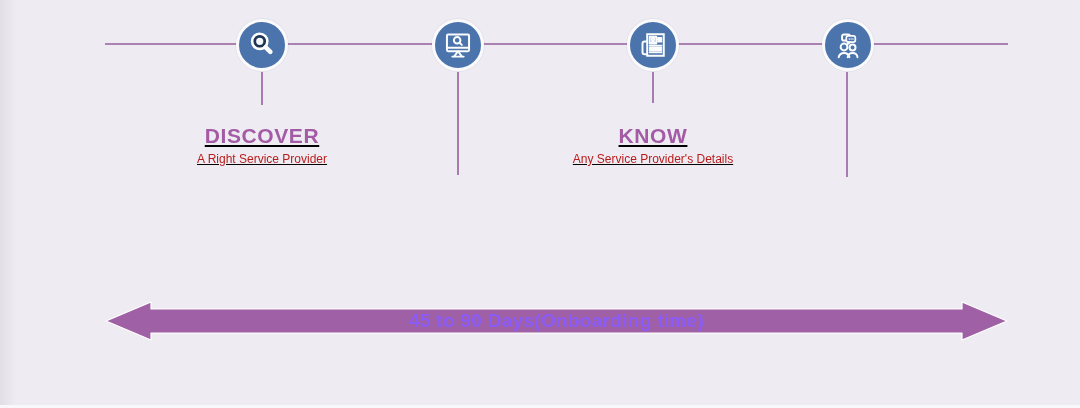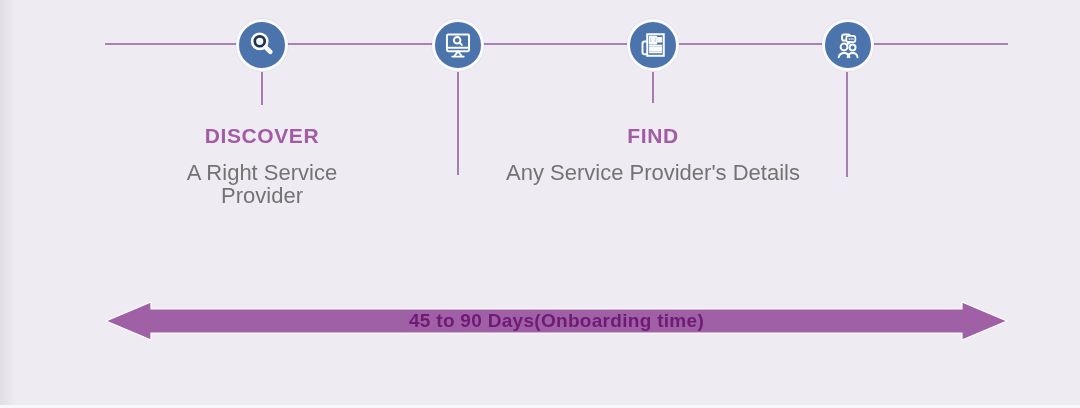--- a/index.html
+++ b/index.html
@@ -21,38 +21,38 @@
 
   .node{
     position:absolute;top:19px;width:52px;height:52px;border-radius:50%;
     background:#4a74ab;border:3px solid #fafafc;box-sizing:border-box;
     display:flex;align-items:center;justify-content:center;
     box-shadow:0 0 0 1px rgba(120,110,140,.08);
   }
   .node svg{width:34px;height:34px;display:block;}
   .node.n1{left:236px;} .node.n2{left:432px;} .node.n3{left:627px;} .node.n4{left:822px;}
 
-  .step-label{position:absolute;text-align:center;}
+  .step-label{position:absolute;text-align:center;text-decoration:underline;}
   .step-title{
     font-size:21px;font-weight:bold;letter-spacing:.6px;color:#a35ba5;line-height:24px;
   }
   .step-sub{
-    margin-top:13px;font-size:22px;color:#737373;line-height:23px;font-weight:500;
+    margin-top:0;font-size:12px;color:#b91c1c;line-height:23px;font-weight:500;
   }
   .lbl-discover{left:167px;top:124px;width:190px;}
   .lbl-discover .step-sub{width:152px;margin-left:auto;margin-right:auto;}
   .lbl-find{left:303px;top:194px;width:310px;}
   .lbl-know{left:488px;top:124px;width:330px;}
   .lbl-communicate{left:711px;top:194px;width:270px;}
 
   .banner{position:absolute;left:103px;top:300px;width:907px;height:42px;}
   .banner svg{position:absolute;left:0;top:0;width:907px;height:42px;display:block;}
   .banner-text{
     position:absolute;inset:0;display:flex;align-items:center;justify-content:center;
-    color:#701a75;font-weight:bold;font-size:19px;letter-spacing:.3px;padding-bottom:1px;
+    color:#8b5cf6;font-weight:bold;font-size:19px;letter-spacing:.3px;padding-bottom:1px;
   }
   .icon-stroke{stroke:#fbfcfe;stroke-width:1.4;fill:none;stroke-linecap:round;stroke-linejoin:round;}
 </style>
 </head>
 <body>
 
 <div class="stage">
 
   <div class="edge-shade"></div>
 
@@ -116,21 +116,21 @@
     </span>
   </div>
 
   <div class="step-label lbl-discover">
     <div class="step-title">DISCOVER</div>
     <div class="step-sub">A Right Service Provider</div>
   </div>
 
 
   <div class="step-label lbl-know">
-    <div class="step-title">FIND</div>
+    <div class="step-title">KNOW</div>
     <div class="step-sub">Any Service Provider's Details</div>
   </div>
 
   <div class="step-label lbl-communicate">
   </div>
 
   <div class="banner">
     <svg viewBox="0 0 907 42">
       <polygon points="3,21 48,2 48,9 859,9 859,2 904,21 859,40 859,33 48,33 48,40" fill="#9f60a5" stroke="#ffffff" stroke-width="1.2" stroke-linejoin="round"></polygon>
     </svg>

